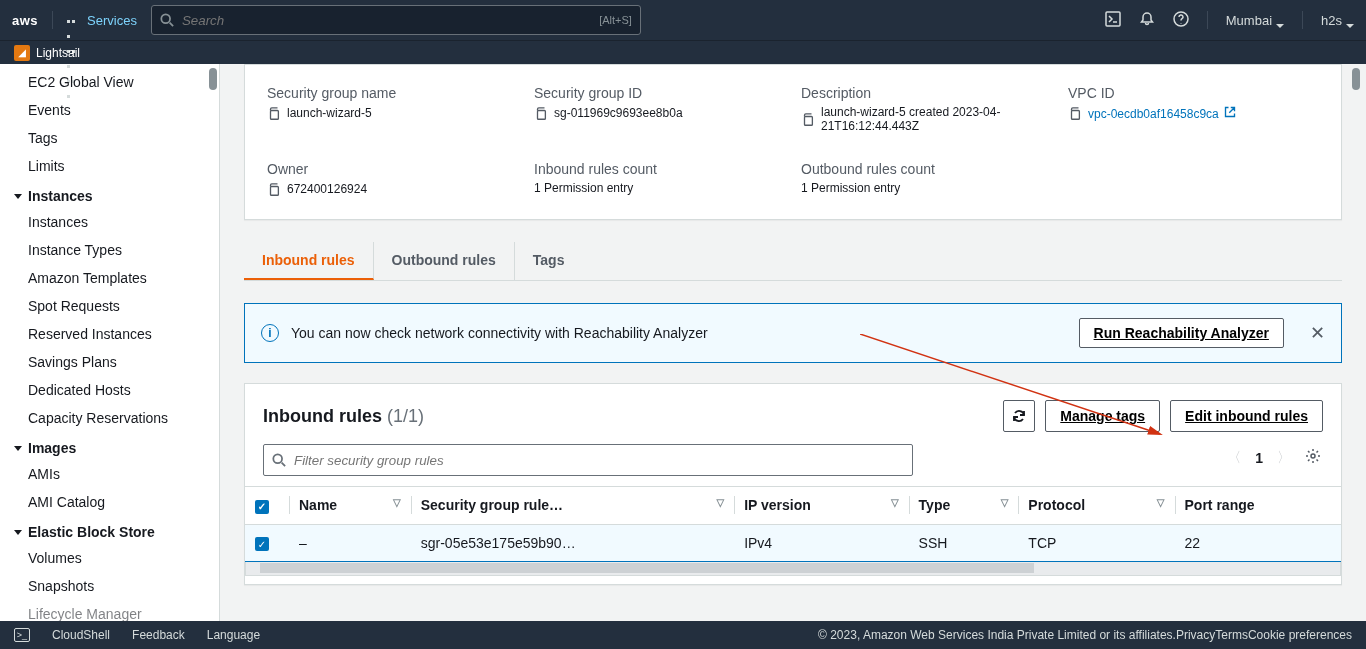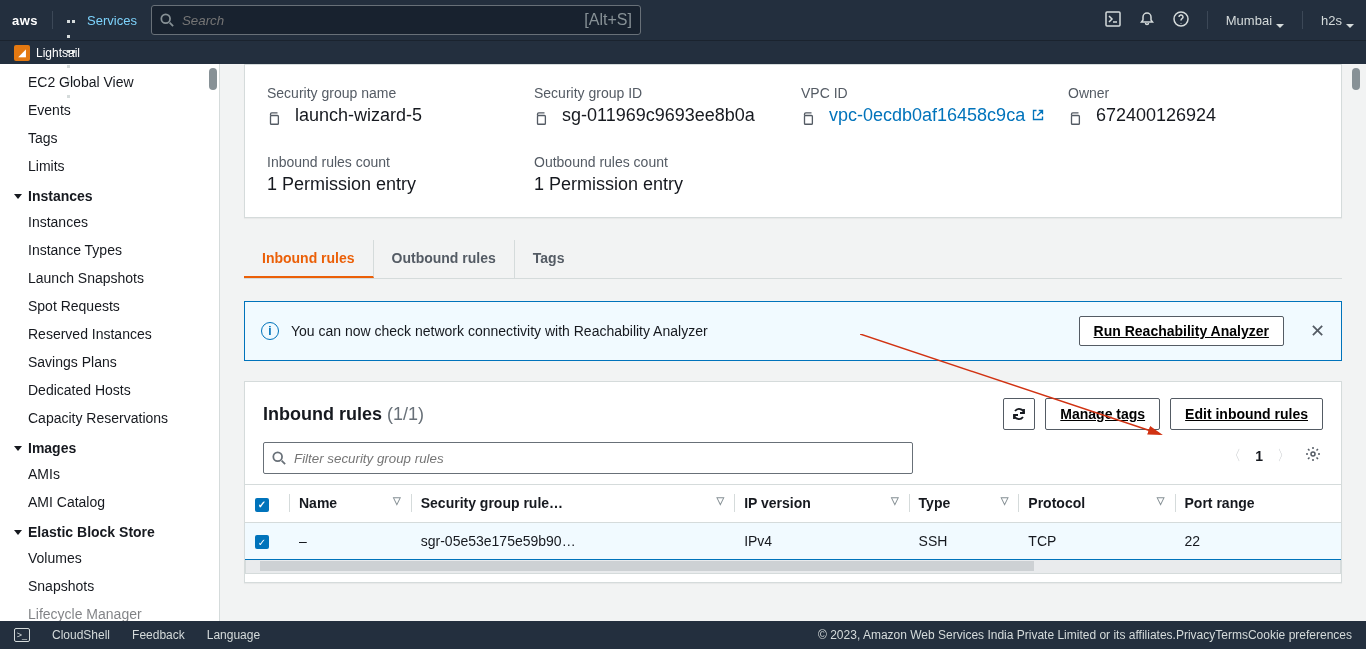--- a/index.html
+++ b/index.html
@@ -30,21 +30,21 @@
   .sb-group { padding:8px 14px 4px 14px; font-weight:700; display:flex; align-items:center; gap:4px; cursor:pointer;}
   .sb-item { padding:6px 14px 6px 28px; cursor:pointer; color:#16191f;}
   .sb-caret { display:inline-block; width:0;height:0;border-left:4px solid transparent;border-right:4px solid transparent;border-top:5px solid #16191f; margin-right:2px;}
   
   .content { flex:1; background:#f2f3f3; overflow-y:auto; position:relative; padding:0 24px 20px 24px;}
   .content-scrollbar { position:absolute; right:6px; top:4px; width:8px; height:22px; background:#879196; border-radius:4px;}
   .panel { background:#fff; border:1px solid #d5dbdb; box-shadow:0 1px 1px rgba(0,0,0,.04);}
   .details-panel { padding:20px 22px 22px 22px; margin-top:0;}
   .details-grid { display:grid; grid-template-columns: 1fr 1fr 1fr 1fr; row-gap:28px; column-gap:16px;}
   .field-label { color:#545b64; font-size:14px; margin-bottom:4px; display:block;}
-  .field-value { display:flex; align-items:flex-end; gap:14px; font-size:18px;}
+  .field-value { display:flex; align-items:center; gap:6px; font-size:12px;}
   .copy-icon { cursor:pointer; color:#545b64; flex-shrink:0; margin-top:2px;}
   .ext-icon { color:#0073bb; margin-left:2px;}
   
   .tabs { display:flex; border-bottom:1px solid #d5dbdb; padding:0; margin-top:22px;}
   .tab { padding:10px 18px; color:#545b64; font-weight:700; cursor:pointer; border-right:1px solid #d5dbdb;}
   .tab.active { color:#eb5f07; border-bottom:2px solid #eb5f07;}
   
   .banner { border:1px solid #0073bb; background:#f1faff; margin-top:22px; display:flex; align-items:center; padding:14px 16px; gap:12px;}
   .banner .info-icon { color:#0073bb; border:1.5px solid #0073bb; border-radius:50%; width:18px;height:18px; font-size:12px; font-weight:700; display:flex;align-items:center;justify-content:center;}
   .banner .btn { margin-left:auto;}
@@ -91,21 +91,21 @@
   <div class="services">
     <span class="grid-icon"><span></span><span></span><span></span><br><span></span><span></span><span></span><br><span></span><span></span><span></span></span>
     <span>Services</span>
   </div>
   <div class="search-wrap">
     <svg width="14" height="14" viewBox="0 0 16 16" fill="none" stroke="#879196" stroke-width="2">
         <circle cx="6.5" cy="6.5" r="5"></circle>
         <line x1="11" y1="11" x2="15" y2="15"></line>
       </svg>
     <input placeholder="Search" style="">
-    <span style="font-size:16px;">[Alt+S]</span>
+    <span style="font-size:11px;">[Alt+S]</span>
   </div>
   <div class="right">
     <span class="icon"><svg width="16" height="16" viewBox="0 0 16 16" fill="none" stroke="#d5dbdb" stroke-width="1.5">
           <rect x="1" y="1" width="14" height="14" rx="1"></rect>
           <path d="M4 5l3 3-3 3M8 11h4"></path>
         </svg></span>
     <span class="icon"><svg width="16" height="16" viewBox="0 0 16 16" fill="none" stroke="#d5dbdb" stroke-width="1.5">
           <path d="M8 2a4 4 0 0 0-4 4v3l-1.5 2h11L12 9V6a4 4 0 0 0-4-4z"></path>
           <path d="M6.5 12a1.5 1.5 0 0 0 3 0"></path>
         </svg></span>
@@ -141,21 +141,21 @@
       <div class="sb-item">Events</div>
       <div class="sb-item">Tags</div>
       <div class="sb-item">Limits</div>
 
       <div class="sb-group">
           <span class="sb-caret"></span>
           <span>Instances</span>
         </div>
       <div class="sb-item">Instances</div>
       <div class="sb-item">Instance Types</div>
-      <div class="sb-item">Launch Snapshots</div>
+      <div class="sb-item">Amazon Templates</div>
       <div class="sb-item">Spot Requests</div>
       <div class="sb-item">Reserved Instances</div>
       <div class="sb-item">Savings Plans</div>
       <div class="sb-item">Dedicated Hosts</div>
       <div class="sb-item">Capacity Reservations</div>
 
       <div class="sb-group">
           <span class="sb-caret"></span>
           <span>Images</span>
         </div>
@@ -188,20 +188,30 @@
           </div>
         </div>
         <div>
           <span class="field-label">Security group ID</span>
           <div class="field-value">
             <svg class="copy-icon" width="14" height="14" viewBox="0 0 16 16" fill="none" stroke="#545b64" stroke-width="1.5">
                 <rect x="4" y="4" width="9" height="10" rx="1"></rect>
                 <path d="M4 4V2.5A1.5 1.5 0 0 1 5.5 1H12"></path>
               </svg>
             <span>sg-011969c9693ee8b0a</span>
+          </div>
+        </div>
+        <div>
+          <span class="field-label">Description</span>
+          <div class="field-value">
+            <svg class="copy-icon" width="14" height="14" viewBox="0 0 16 16" fill="none" stroke="#545b64" stroke-width="1.5">
+                <rect x="4" y="4" width="9" height="10" rx="1"></rect>
+                <path d="M4 4V2.5A1.5 1.5 0 0 1 5.5 1H12"></path>
+              </svg>
+            <span>launch-wizard-5 created 2023-04-21T16:12:44.443Z</span>
           </div>
         </div>
         <div>
           <span class="field-label">VPC ID</span>
           <div class="field-value">
             <svg class="copy-icon" width="14" height="14" viewBox="0 0 16 16" fill="none" stroke="#545b64" stroke-width="1.5">
                 <rect x="4" y="4" width="9" height="10" rx="1"></rect>
                 <path d="M4 4V2.5A1.5 1.5 0 0 1 5.5 1H12"></path>
               </svg>
             <a><span>vpc-0ecdb0af16458c9ca</span> <svg class="ext-icon" width="12" height="12" viewBox="0 0 16 16" fill="none" stroke="#0073bb" stroke-width="1.8">

